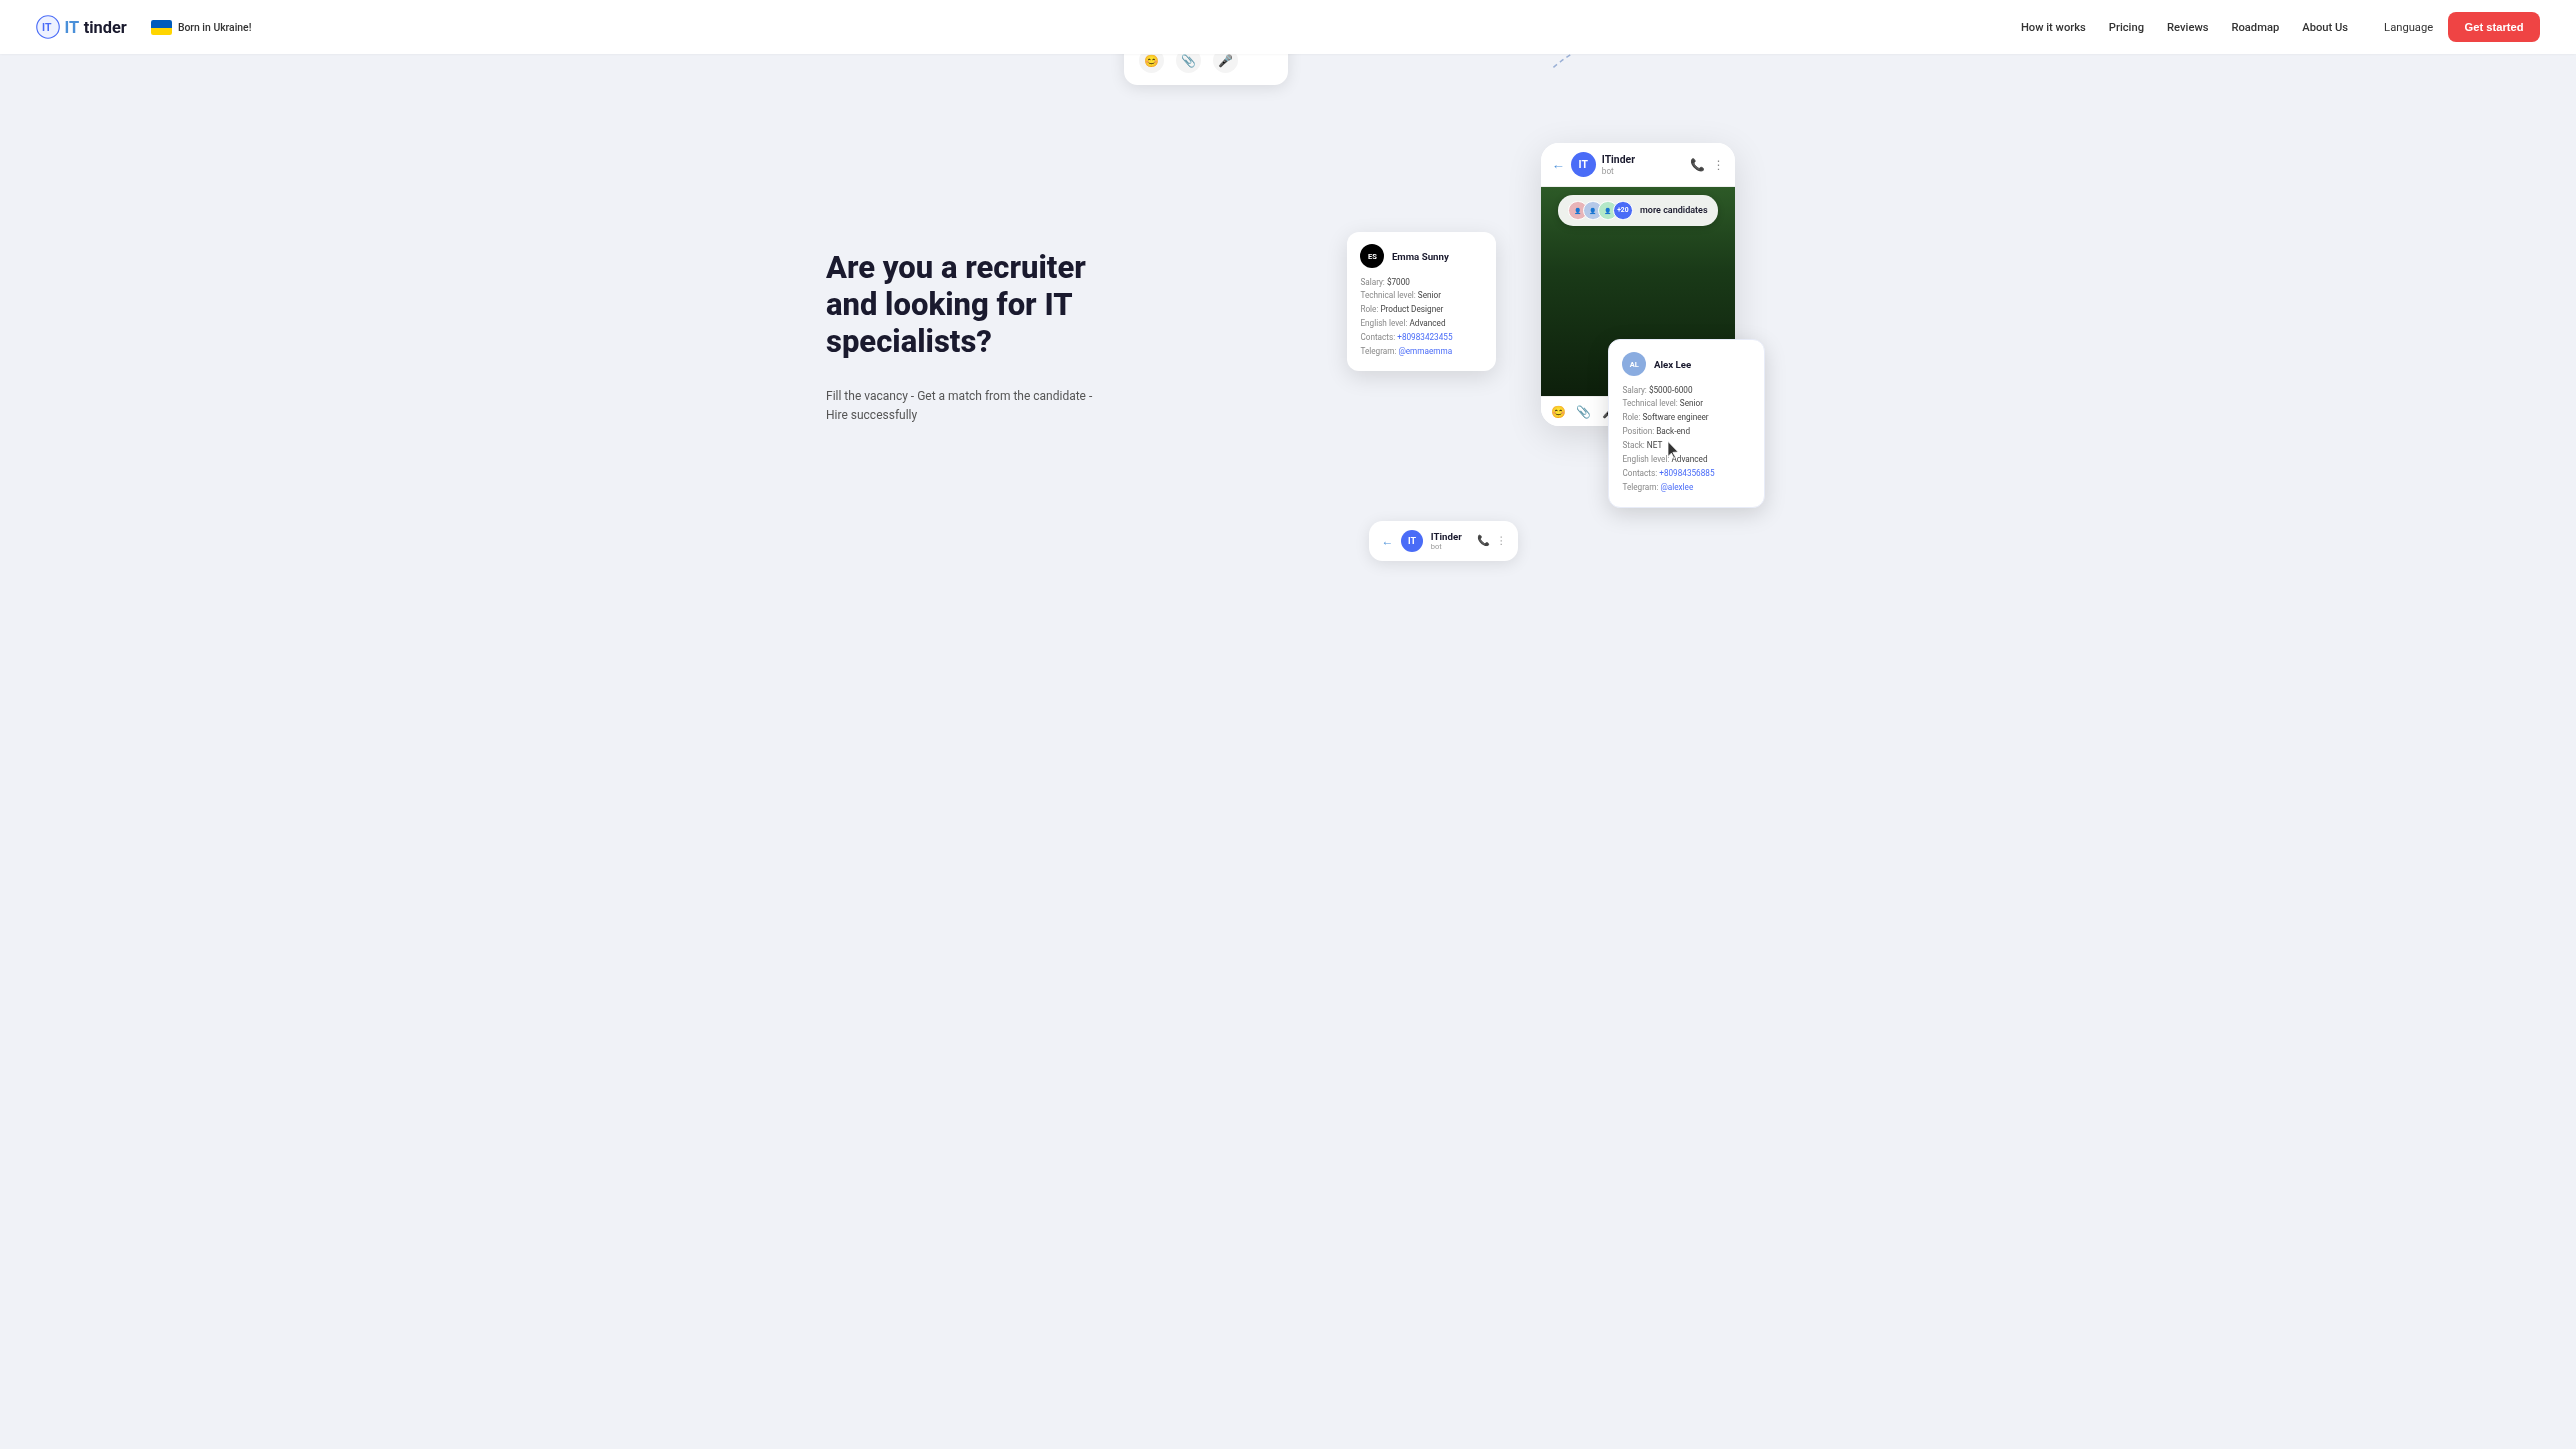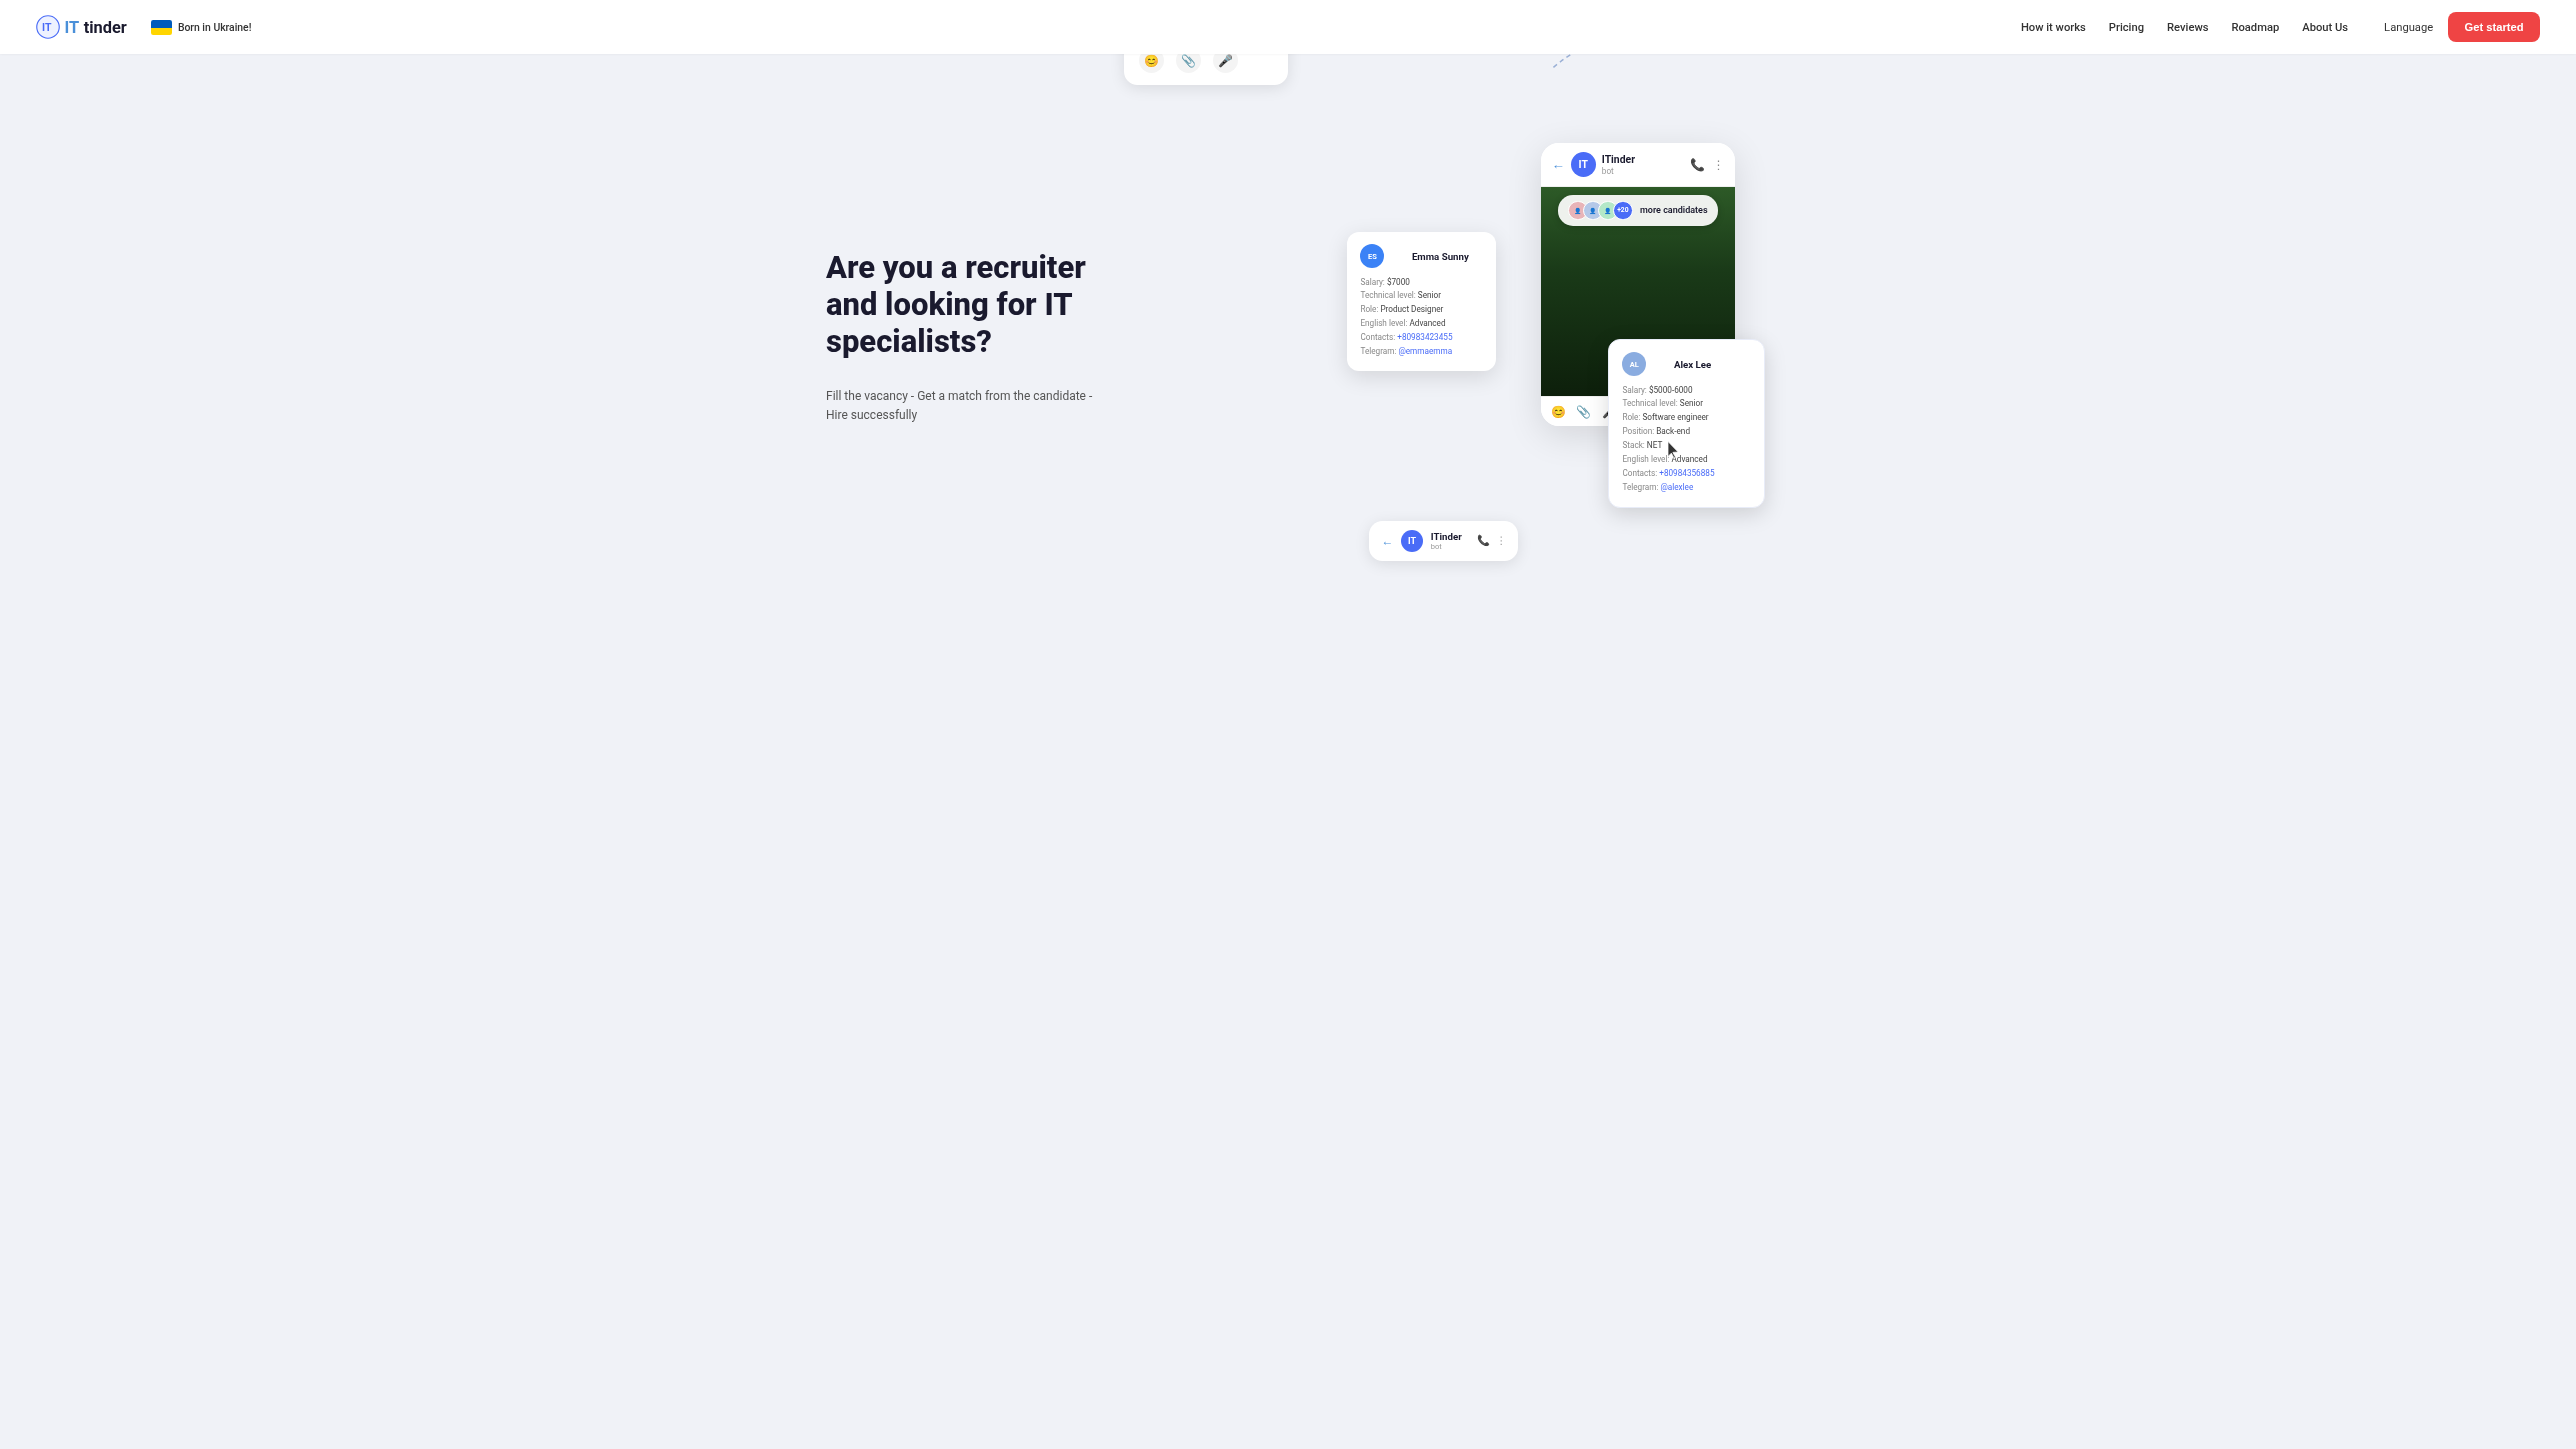--- a/index.html
+++ b/index.html
@@ -309,33 +309,32 @@
     .card-header {
       display: flex;
       align-items: center;
       gap: 7.5px;
       margin-bottom: 7.5px;
     }
     .card-avatar {
       width: 24px;
       height: 24px;
       border-radius: 50%;
-      background: #3b82f6;
+      background: #000000;
       font-size: 7.5px;
       display: flex;
       align-items: center;
       justify-content: center;
       color: #fff;
       font-weight: 700;
     }
     .card-name {
       font-size: 9.7px;
       font-weight: 700;
       color: #1a1a2e;
-      margin-left: 20px;
     }
     .card-info {
       font-size: 8.2px;
       color: #444;
       line-height: 1.7;
     }
     .card-info span.label { color: #888; }
     .card-info span.value-blue { color: #4A6CF7; }
 
     

